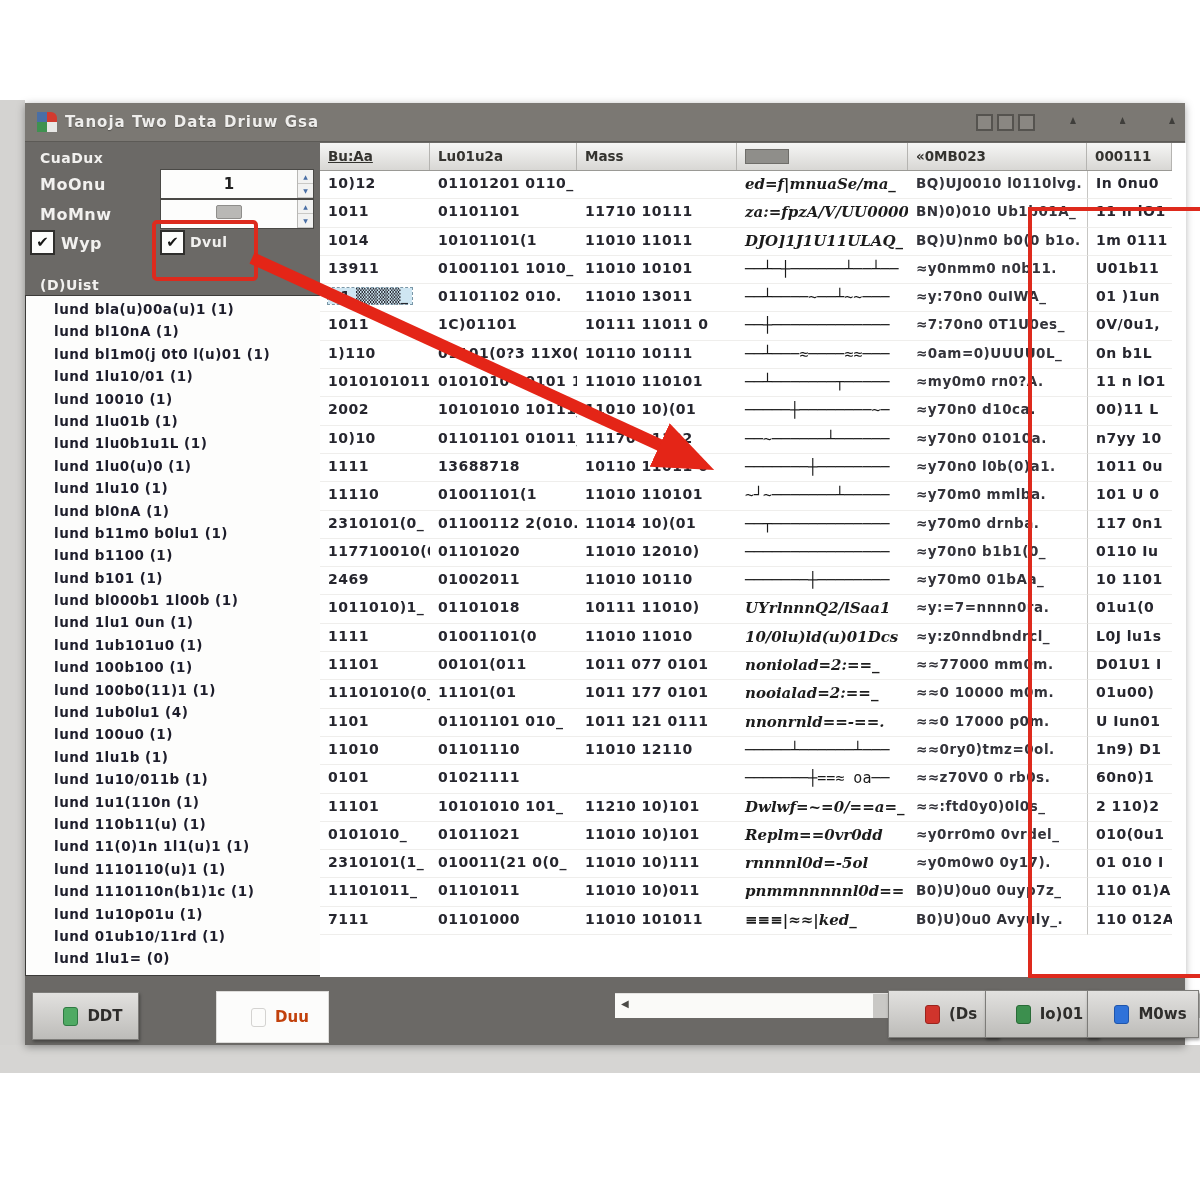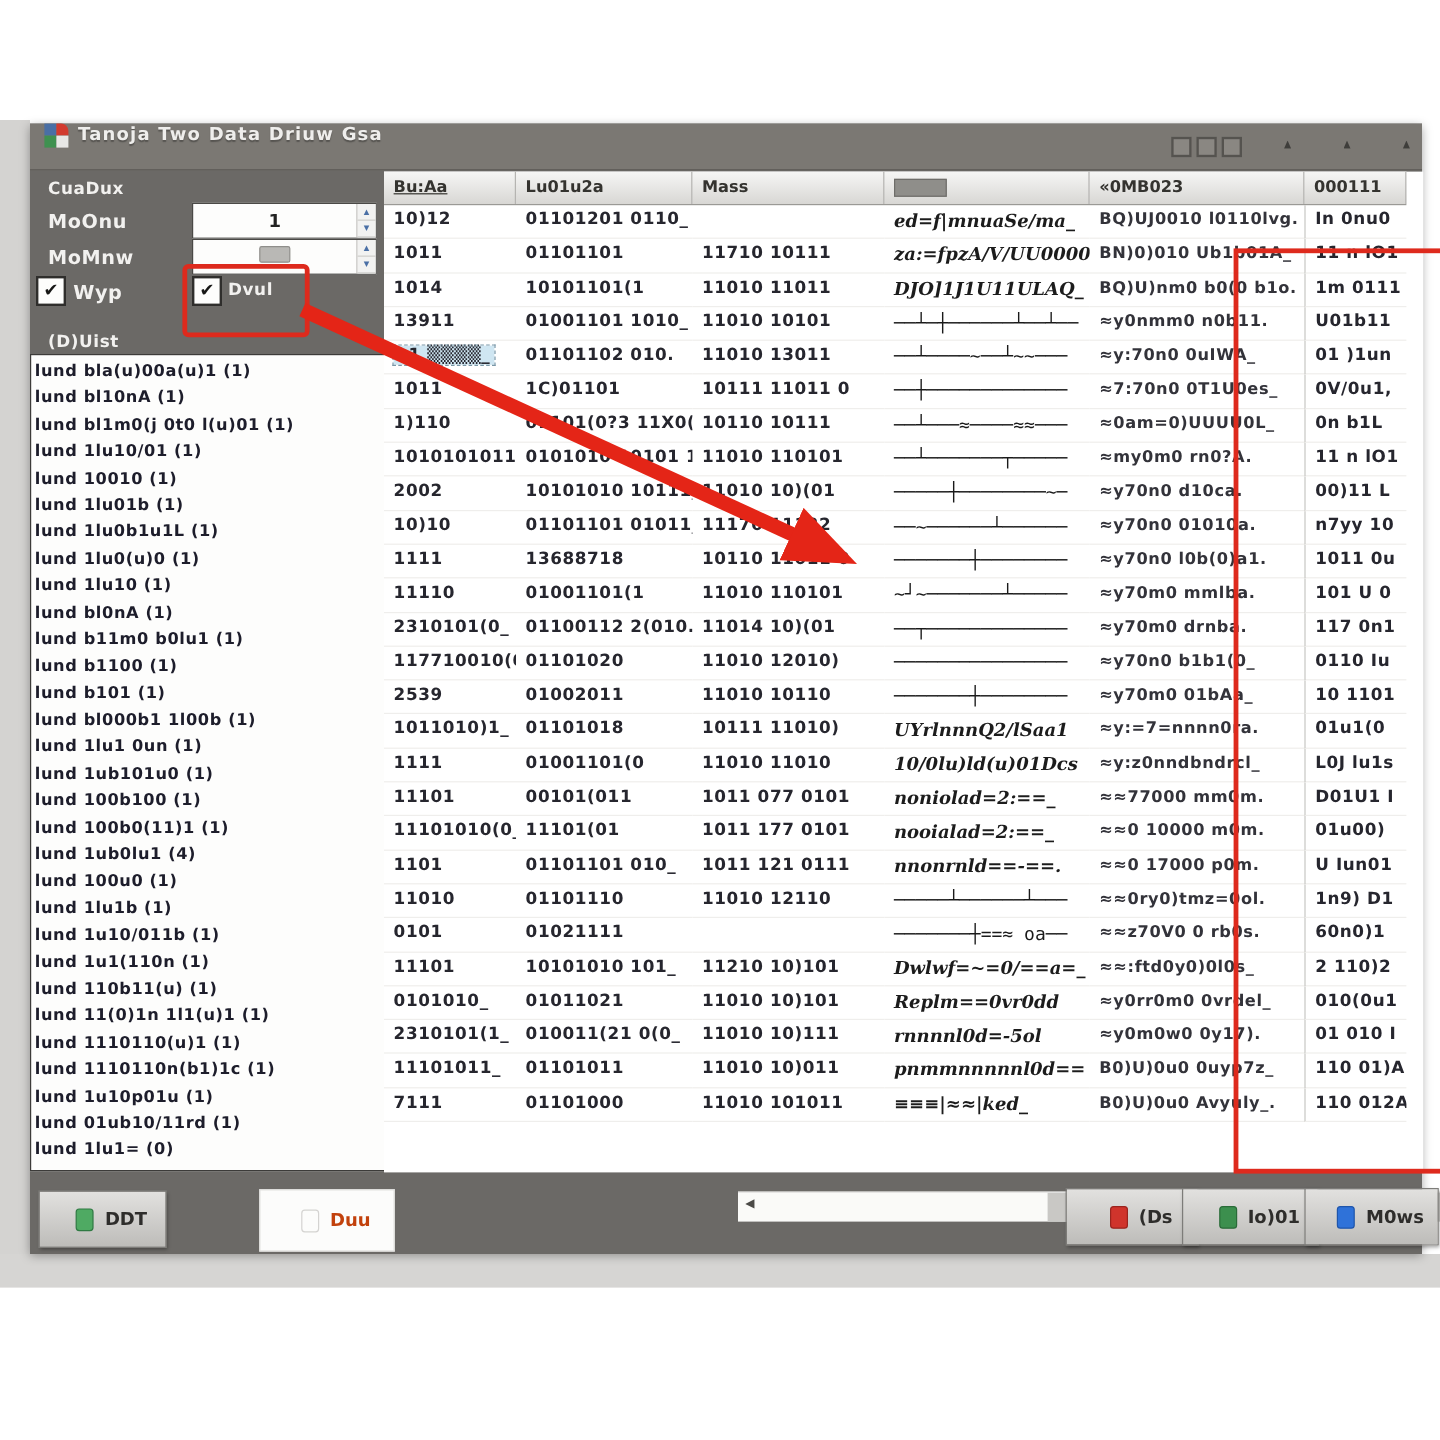--- a/index.html
+++ b/index.html
@@ -6,21 +6,21 @@
   .page{position:relative;width:1200px;height:1200px;overflow:hidden;background:#ffffff;
         font-family:"DejaVu Sans",sans-serif;}
   
   .strip-left{position:absolute;left:0;top:100px;width:25px;height:972px;background:#d4d3d1;}
   .strip-bottom{position:absolute;left:0;top:1045px;width:1200px;height:28px;background:#d6d5d3;}
 
   
   .window{position:absolute;left:25px;top:103px;width:1160px;height:942px;background:#6b6966;
           box-shadow:0 2px 8px rgba(0,0,0,.35);}
   .titlebar{position:absolute;left:0;top:0;width:100%;height:38px;background:#7b7873;
-            display:flex;border-bottom:1px solid #5c5a56;}
+            display:flex;align-items:center;border-bottom:1px solid #5c5a56;}
   .app-logo{width:20px;height:20px;margin:0 8px 0 12px;display:grid;grid-template-columns:10px 10px;grid-template-rows:10px 10px;}
   .app-logo span{display:block;}
   .lg1{background:#4a6fa5;} .lg2{background:#d23b2f;border-radius:0 6px 0 0;}
   .lg3{background:#3f9150;} .lg4{background:#e8e8e6;}
   .title-text{color:#efeeec;font-weight:bold;font-size:15px;letter-spacing:1px;text-shadow:0 1px 1px rgba(0,0,0,.3);}
   .win-controls{position:absolute;right:150px;top:11px;display:flex;gap:4px;}
   .win-btn{width:13px;height:13px;border:2px solid #55534f;background:#8a8782;}
   .win-dots{position:absolute;right:10px;top:14px;width:105px;display:flex;justify-content:space-between;}
   .win-dot{width:6px;height:7px;background:#3f3e3b;clip-path:polygon(50% 0,100% 100%,0 100%);}
 
@@ -38,21 +38,21 @@
   .spin-btn{flex:1;display:flex;align-items:center;justify-content:center;font-size:6px;color:#4a6fa5;background:#f2f2f1;border-bottom:1px solid #c9c8c5;}
   .checkbox{width:21px;height:21px;background:#fdfdfc;border:2px solid #2f2e2c;color:#171716;
             font-size:15px;font-weight:bold;text-align:center;line-height:20px;}
   .cb-copy{position:absolute;left:5px;top:127px;}
   .copy-label{position:absolute;left:36px;top:131px;}
   .red-check-box{position:absolute;left:127px;top:117px;width:98px;height:53px;border:4px solid #dd2a1d;border-radius:5px;}
   .cb-excel{position:absolute;left:135px;top:127px;}
   .excel-label{position:absolute;left:165px;top:131px;font-size:14px;}
   .list-hdr{position:absolute;left:15px;top:174px;font-size:14px;}
   .list-box{position:absolute;left:0;top:192px;width:338px;height:681px;background:#fdfdfc;
-            border:1px solid #3c3b39;box-sizing:border-box;overflow:hidden;padding:5px 0 0 3px;}
+            border:1px solid #3c3b39;box-sizing:border-box;overflow:hidden;padding:5px 0 0 28px;}
   .list-item{height:22.4px;font-size:13.5px;font-weight:bold;color:#1d1d2b;letter-spacing:.5px;white-space:nowrap;}
 
   
   .table{position:absolute;left:295px;top:40px;width:866px;height:834px;background:#ffffff;}
   .thead{position:absolute;left:0;top:0;width:852px;height:28px;display:flex;
          background:linear-gradient(#f6f6f5,#d8d7d4);border-bottom:1px solid #9a9995;box-sizing:border-box;}
   .th{box-sizing:border-box;border-right:1px solid #b5b4b1;padding:5px 16px 0 8px;
       font-size:13.5px;font-weight:bold;color:#34332f;white-space:nowrap;overflow:hidden;}
   .th.c1{text-decoration:underline;}
   .hdr-marker{width:42px;height:13px;background:#8f8e8a;border:1px solid #6e6d69;margin-top:1px;}
@@ -313,21 +313,21 @@
   <div class="tr">
     <div class="td c1">117710010(0_</div>
     <div class="td c2">01101020</div>
     <div class="td c3">11010 12010)</div>
     <div class="td c4 line">────────────────</div>
     <div class="td c5">≈y70n0 b1b1(0_</div>
     <div class="td c6">0110 Iu</div>
   </div>
 
   <div class="tr">
-    <div class="td c1">2539</div>
+    <div class="td c1">2469</div>
     <div class="td c2">01002011</div>
     <div class="td c3">11010 10110</div>
     <div class="td c4 line">───────┼────────</div>
     <div class="td c5">≈y70m0 01bAa_</div>
     <div class="td c6">10 1101</div>
   </div>
 
   <div class="tr">
     <div class="td c1">1011010)1_</div>
     <div class="td c2">01101018</div>

